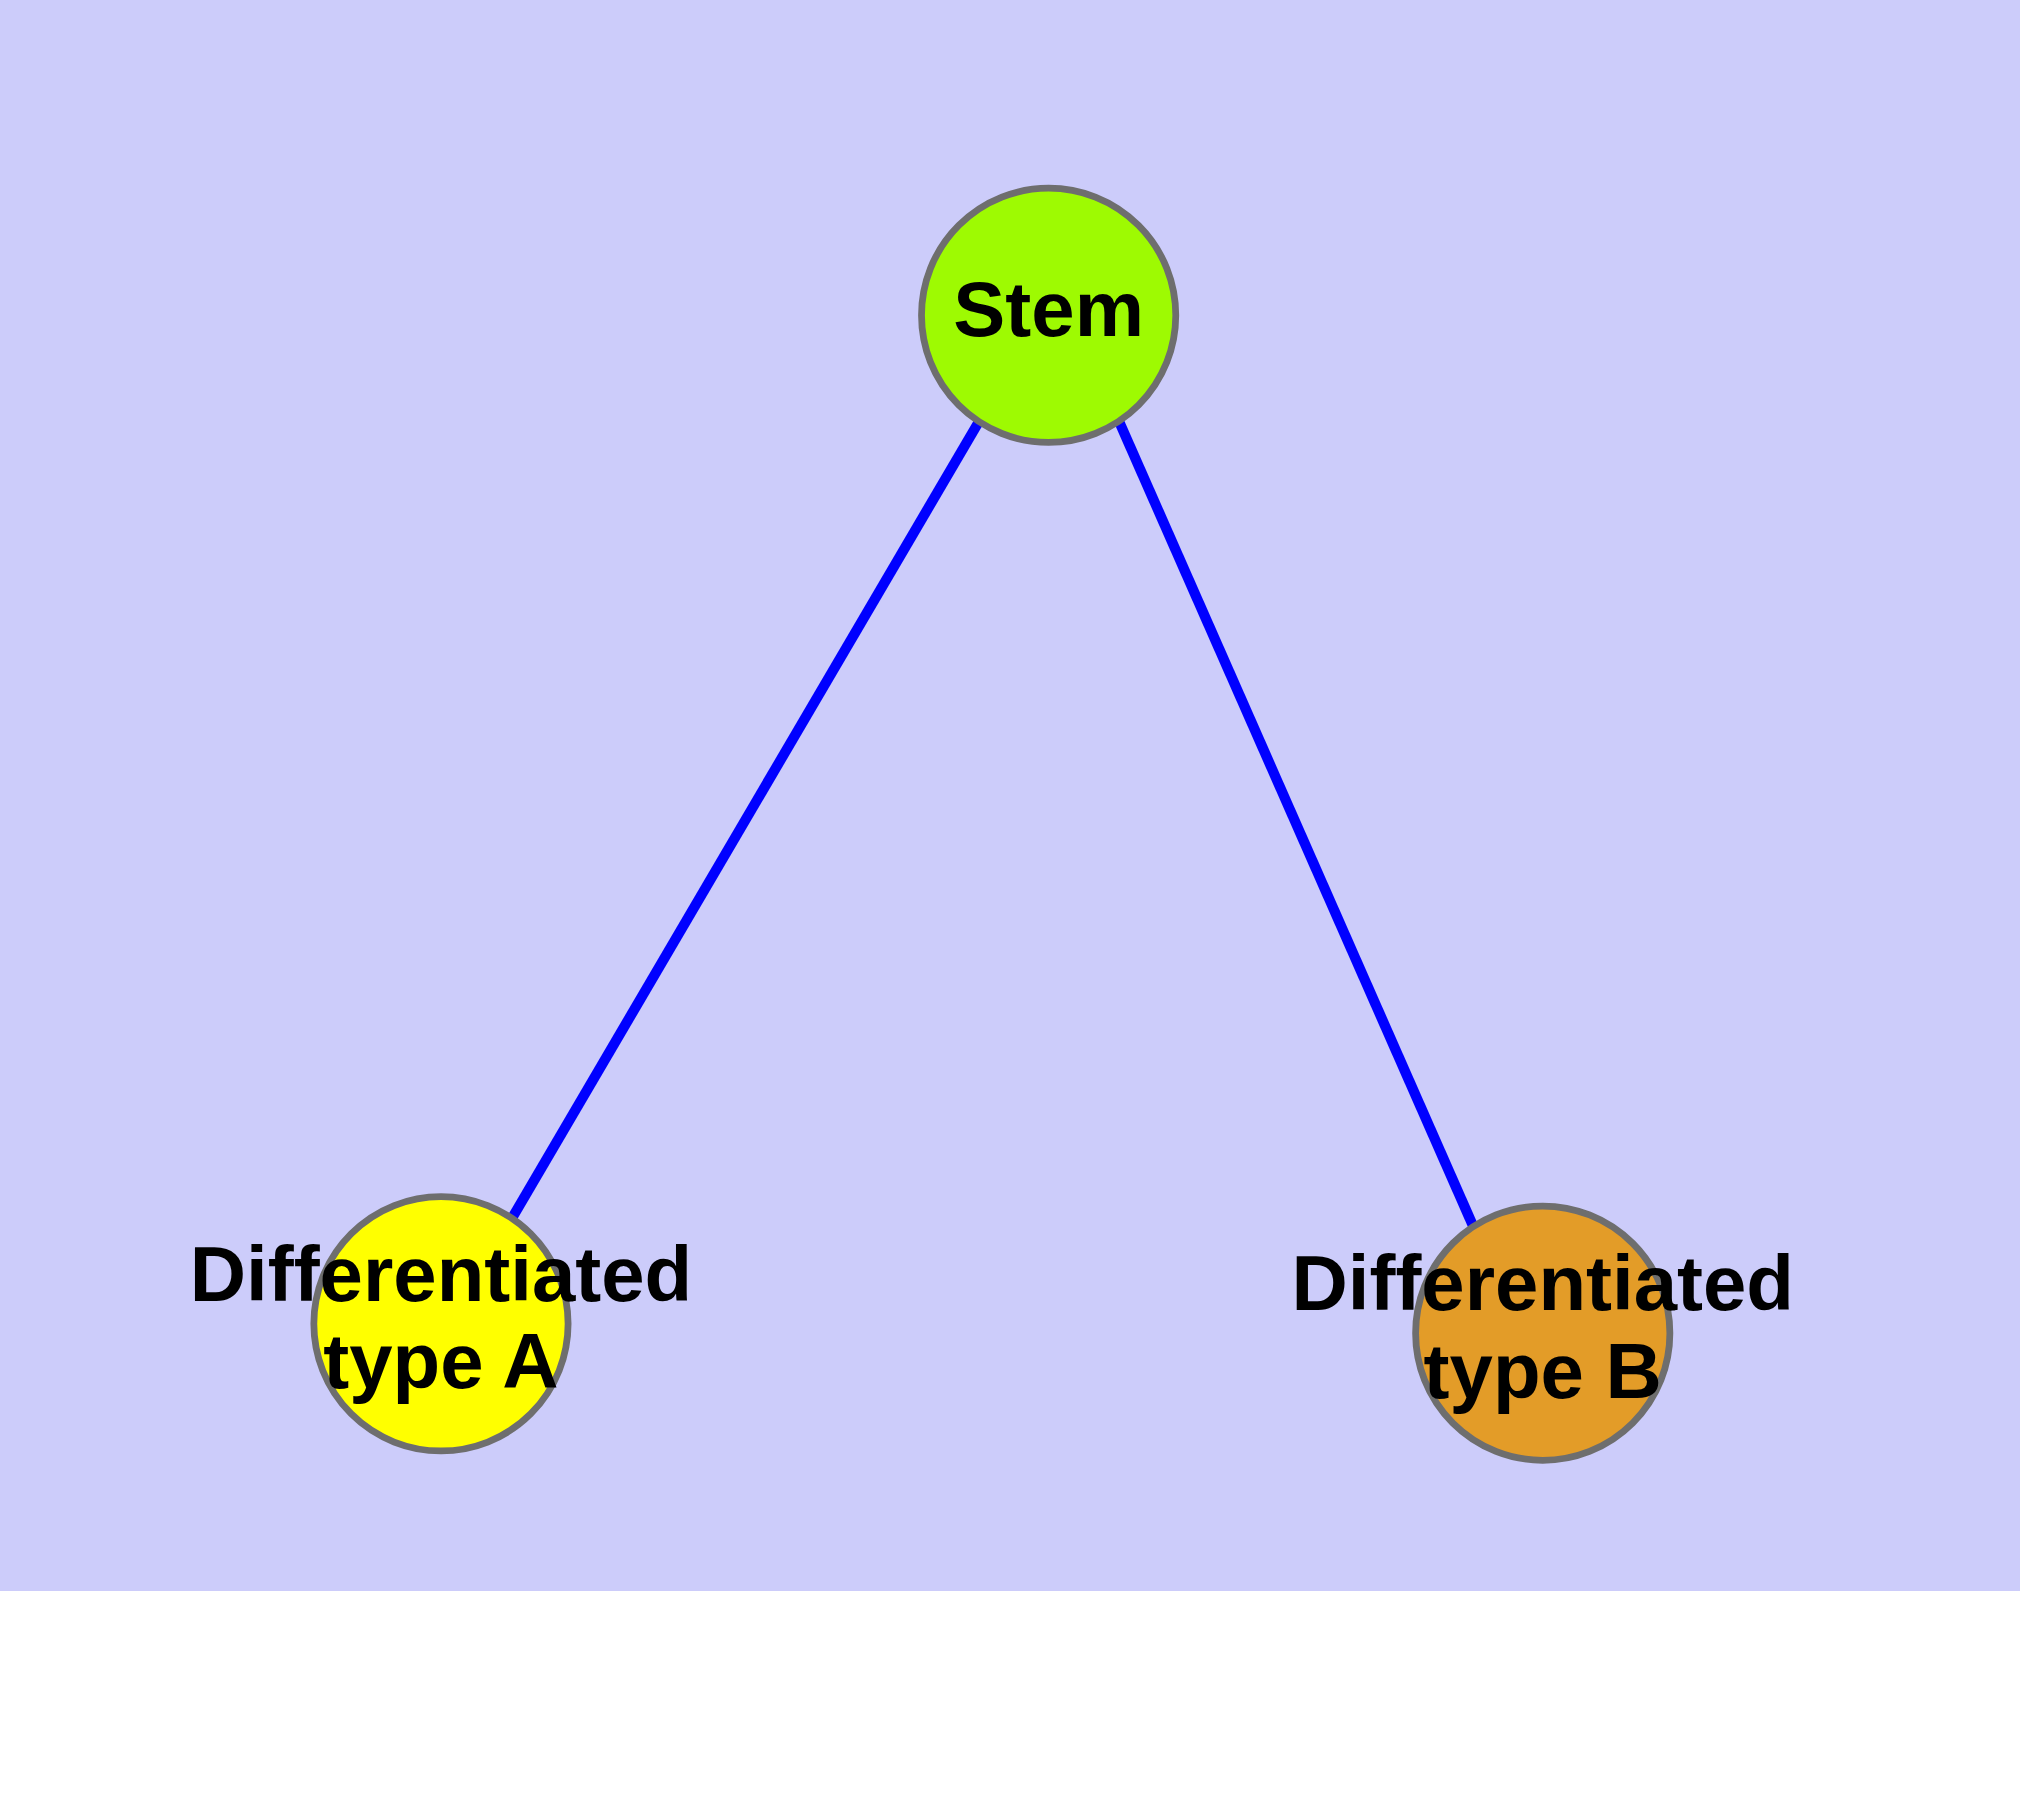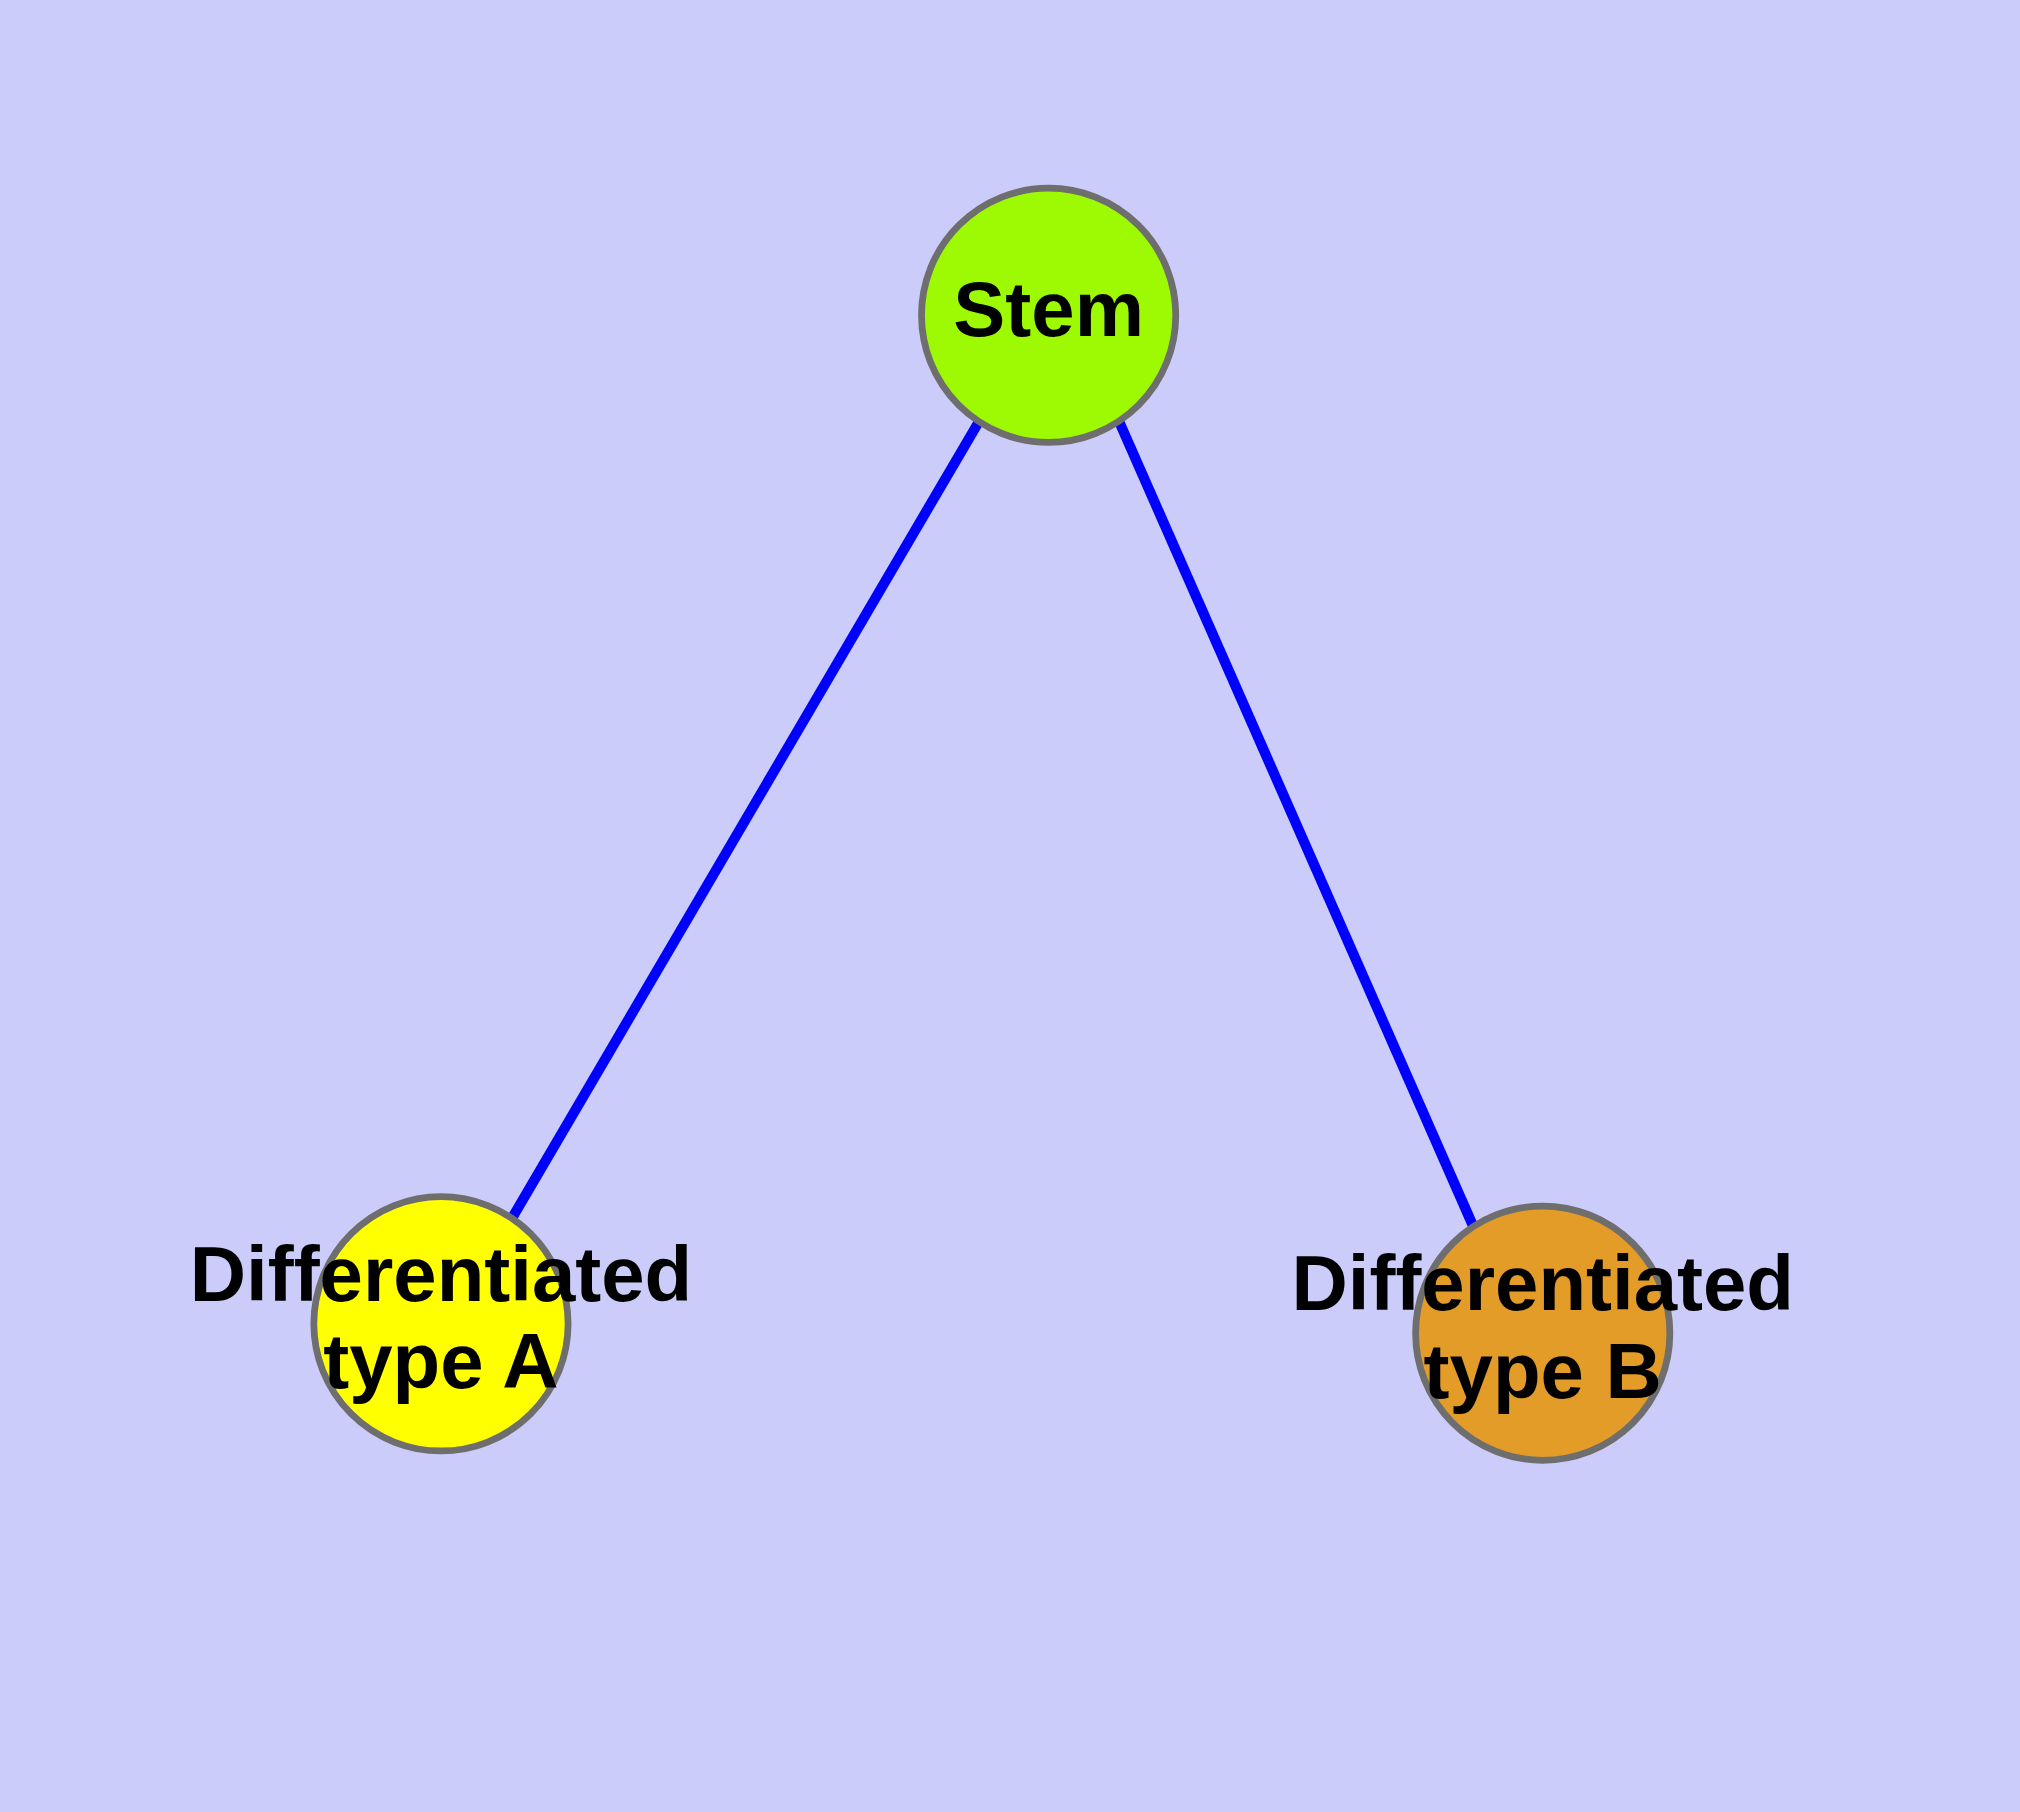--- a/index.html
+++ b/index.html
@@ -34,21 +34,21 @@
     font-weight: bold;
     fill: #000000;
     text-anchor: middle;
     dominant-baseline: middle;
     paint-order: normal;
   }
 </style>
 </head>
 <body>
 
-<div id="canvas-root" style="width: 2021px; height: 1812px;">
+<div id="canvas-root" style="width: 2021px; height: 1591px;">
 
   <div id="graph-background" style="background: rgb(204, 204, 250);"></div>
 
   <svg id="graph-svg" viewBox="0 0 2384 2138" xmlns="http://www.w3.org/2000/svg" style="width: 2021px; height: 1812px;">
 
     <rect id="bg-rect" x="0" y="0" width="2384" height="2138" fill="#CCCCFA"></rect>
 
     <g id="edges-layer">
       <line id="edge-0" stroke-linecap="butt" x1="1155" y1="497" x2="604" y2="1437" stroke="#0000FF" stroke-width="12"></line>
       <line id="edge-1" stroke-linecap="butt" x1="1320" y1="497" x2="1738" y2="1447" stroke="#0000FF" stroke-width="12"></line>

